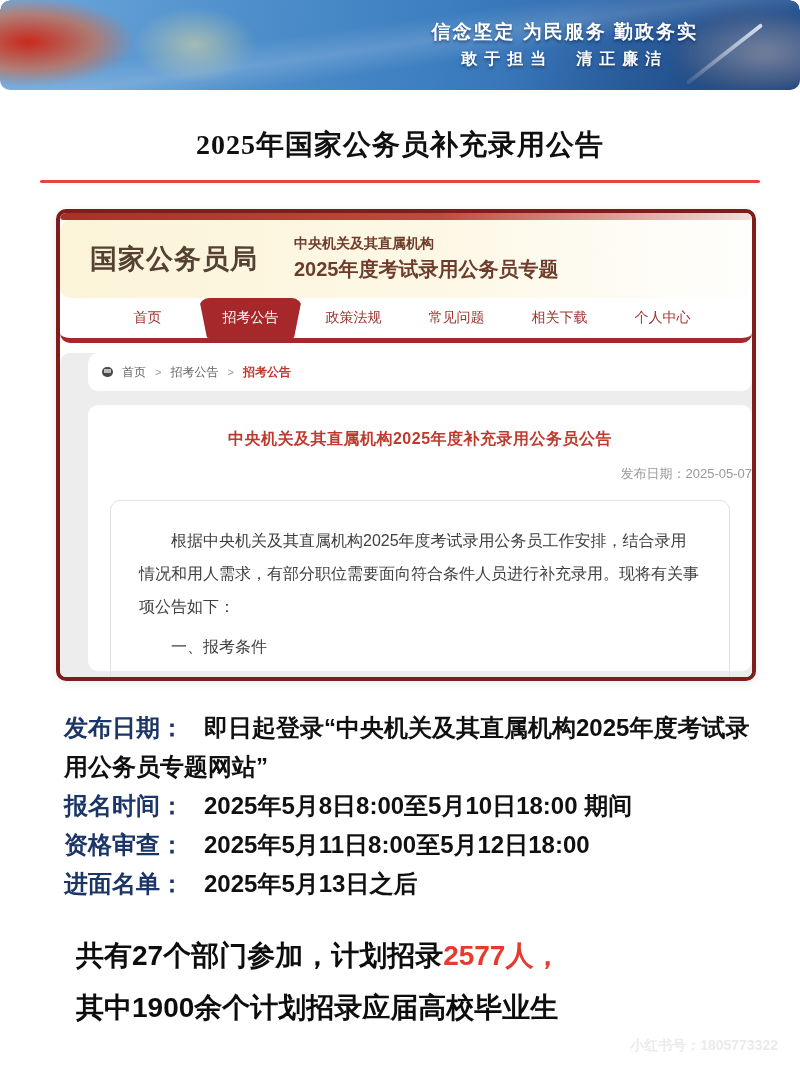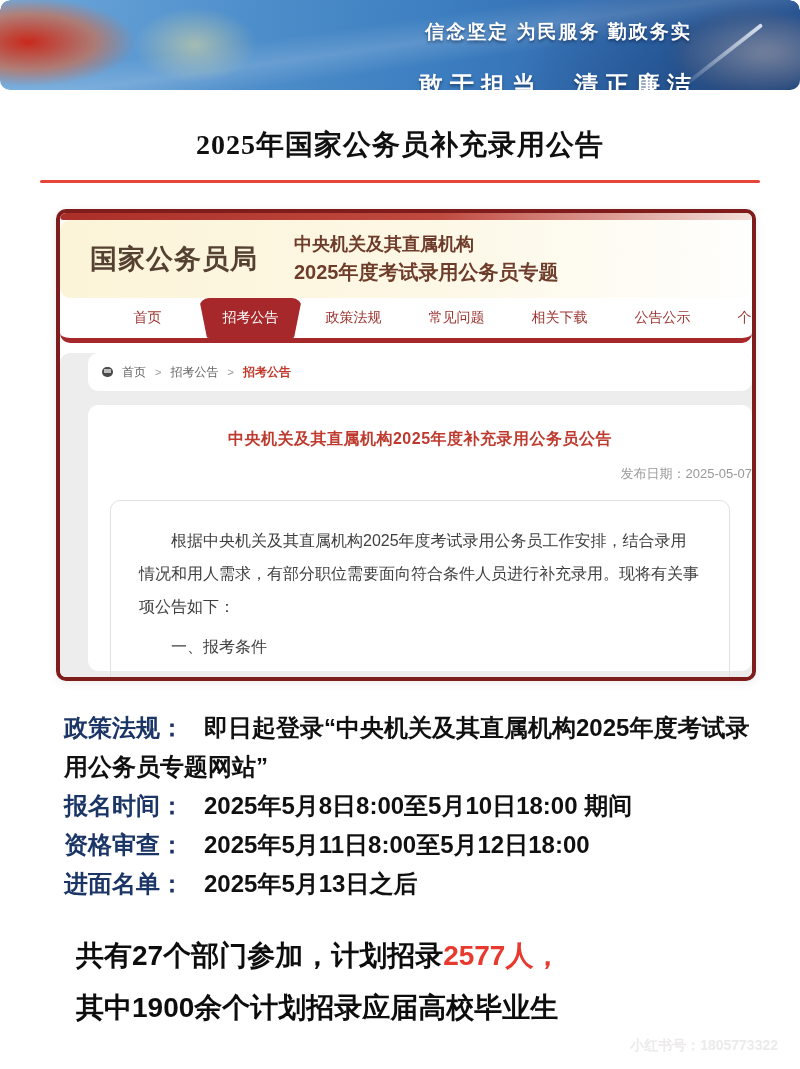--- a/index.html
+++ b/index.html
@@ -25,21 +25,21 @@
     filter:blur(6px); border-radius:50%;
   }
   .banner .pen {
     position:absolute; right:28px; top:52px; width:95px; height:4px;
     background:linear-gradient(to right, rgba(240,246,255,.1), rgba(240,246,255,.85));
     transform:rotate(-38deg); border-radius:2px;
   }
   .slogan { position:absolute; top:19px; right:102px; color:#fff; text-align:center;
     text-shadow:0 2px 3px rgba(5,25,60,.55); }
   .slogan-line1 { font-size:19px; font-weight:700; letter-spacing:2px; }
-  .slogan-line2 { font-size:24px; font-weight:700; letter-spacing:7px; margin-top:24px; }
+  .slogan-line2 { font-size:16px; font-weight:700; letter-spacing:7px; margin-top:4px; }
 
   
   .poster-title {
     margin-top:36px; text-align:center; font-family:"Liberation Serif", serif;
     font-size:28px; font-weight:900; color:#101010; letter-spacing:1px;
   }
   .title-rule { height:3px; background:#e8453a; margin:16px 40px 0 40px; }
 
   
   .site-card {
@@ -47,21 +47,21 @@
     background:#fff; overflow:hidden; border:4px solid #7f1d1d;
     box-shadow:0 2px 10px rgba(0,0,0,.08);
   }
   .site-topbar { height:7px; background:linear-gradient(to right,#aa2f28,#c04a40 55%,#f3e0da 100%); }
   .site-header {
     height:78px; display:flex; align-items:center; padding-left:30px;
     background:linear-gradient(to right,#fcf4d8 0%,#fdf8e6 55%,#fefefd 100%);
   }
   .org-name { font-size:27px; font-weight:900; color:#554132; letter-spacing:1px; }
   .site-sub { margin-left:36px; color:#6e3c2a; }
-  .site-sub .sub1 { font-size:18px; font-weight:700; }
+  .site-sub .sub1 { font-size:14px; font-weight:700; }
   .site-sub .sub2 { font-size:20px; font-weight:700; margin-top:3px; }
 
   .site-nav {
     height:45px; display:flex; background:#fff; overflow:hidden;
     padding-left:36px; border-bottom:5px solid #a6282a; white-space:nowrap;
   }
   .tab {
     flex:0 0 103px; display:flex; align-items:center; justify-content:center;
     font-size:14px; color:#9c3430; cursor:pointer;
   }
@@ -127,21 +127,20 @@
         <div class="sub2">2025年度考试录用公务员专题</div>
       </div>
     </div>
 
     <div class="site-nav">
       <div class="tab">首页</div>
       <div class="tab active">招考公告</div>
       <div class="tab">政策法规</div>
       <div class="tab">常见问题</div>
       <div class="tab">相关下载</div>
-      <div class="tab">公告公示</div>
       <div class="tab">个人中心</div>
     </div>
 
     <div class="site-body">
       <div class="breadcrumb">
         <span class="bc-icon"></span>
         <span>首页</span>
         <span class="sep">&gt;</span>
         <span>招考公告</span>
         <span class="sep">&gt;</span>
@@ -154,21 +153,21 @@
         <div class="article-box">
           <p>根据中央机关及其直属机构2025年度考试录用公务员工作安排，结合录用情况和用人需求，有部分职位需要面向符合条件人员进行补充录用。现将有关事项公告如下：</p>
           <p>一、报考条件</p>
           <p>除具备《中央机关及其直属机构2025年度考试录用公务员公告》规定的资格条件外，报考者还应当符合以下条件：</p>
         </div>
       </div>
     </div>
   </div>
 
   <div class="schedule">
-    <p><span class="lbl">政策法规：</span><span>即日起登录“中央机关及其直属机构2025年度考试录用公务员专题网站”</span></p>
+    <p><span class="lbl">发布日期：</span><span>即日起登录“中央机关及其直属机构2025年度考试录用公务员专题网站”</span></p>
     <p><span class="lbl">报名时间：</span><span>2025年5月8日8:00至5月10日18:00 期间</span></p>
     <p><span class="lbl">资格审查：</span><span>2025年5月11日8:00至5月12日18:00</span></p>
     <p><span class="lbl">进面名单：</span><span>2025年5月13日之后</span></p>
   </div>
 
   <div class="summary">
     <div><span>共有27个部门参加，计划招录</span><span class="hl">2577人，</span></div>
     <div>其中1900余个计划招录应届高校毕业生</div>
   </div>
 

